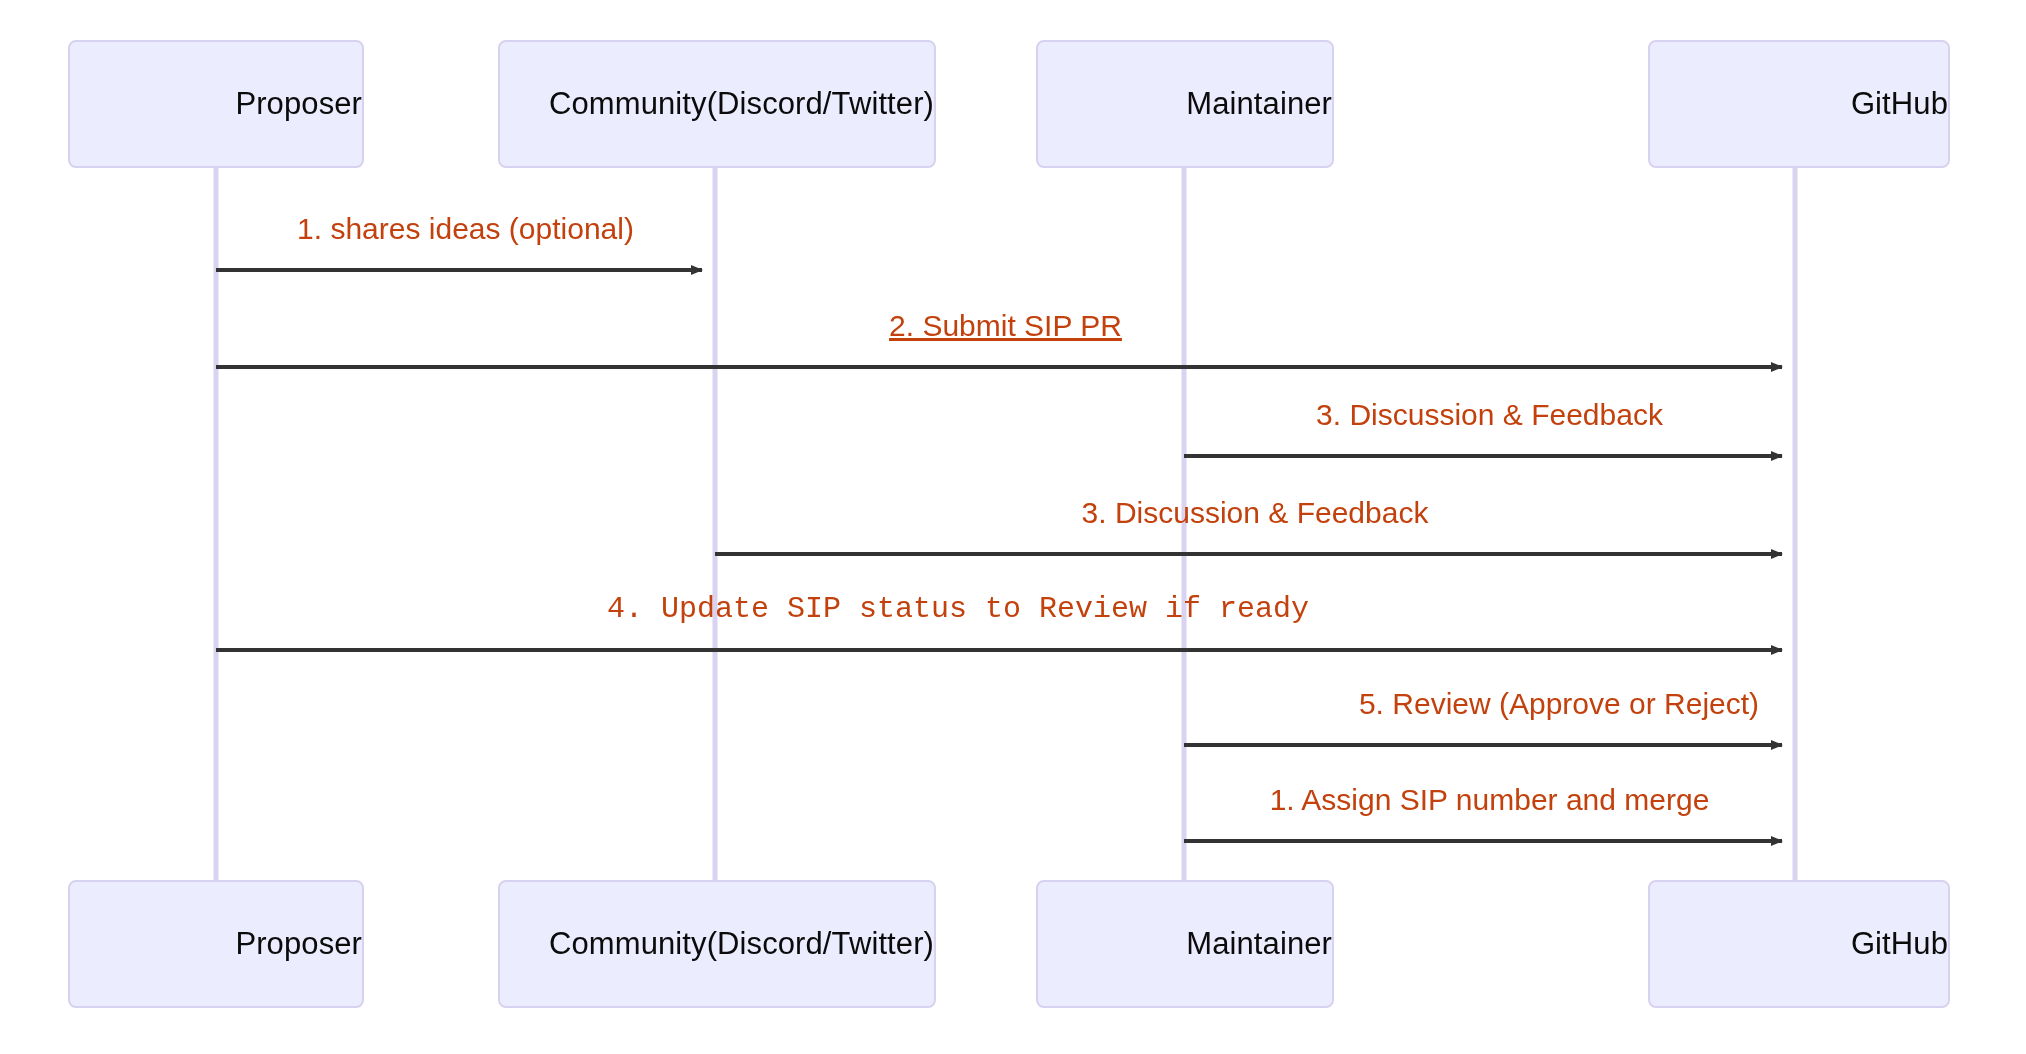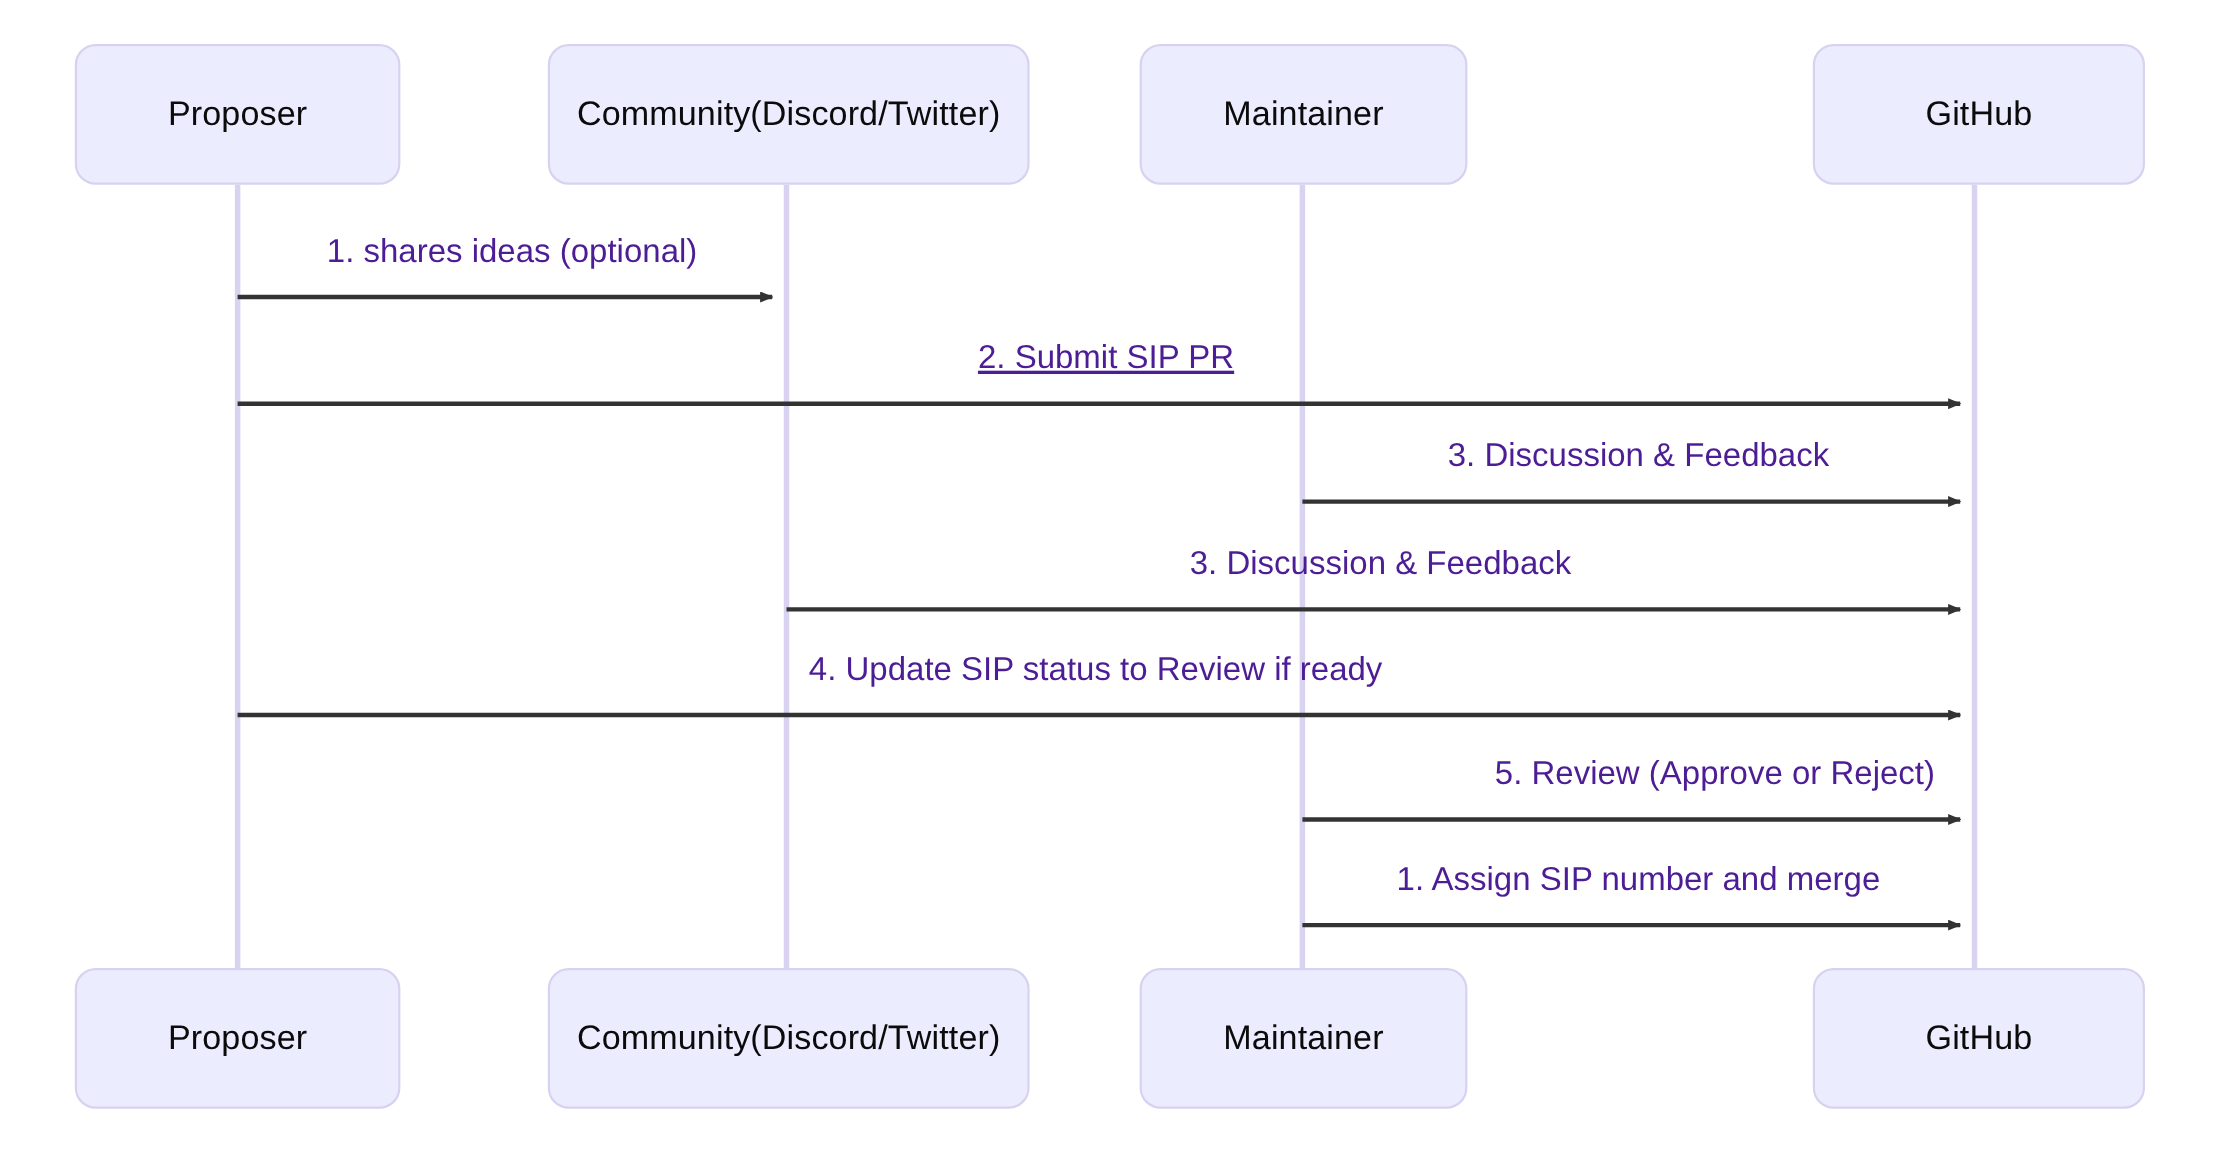--- a/index.html
+++ b/index.html
@@ -24,37 +24,37 @@
     top: 0;
     left: 0;
     width: 2026px;
     height: 1054px;
   }
   .actor-box {
     position: absolute;
     box-sizing: border-box;
     background: #ececff;
     border: 2px solid #d7d2ef;
-    border-radius: 19px;
+    border-radius: 8px;
     display: flex;
     align-items: center;
-    justify-content: center;
+    justify-content: flex-end;
   }
   .actor-label {
     font-family: "Liberation Sans", sans-serif;
     font-size: 31px;
     color: #0b0b0b;
     white-space: nowrap;
     letter-spacing: 0.1px;
   }
   .msg-label {
     position: absolute;
     font-family: "Liberation Sans", sans-serif;
     font-size: 30px;
-    color: #4c1d95;
+    color: #c2410c;
     white-space: nowrap;
     transform: translateX(-50%);
     text-align: center;
   }
 </style>
 </head>
 <body>
 
 <div id="diagram-root">
 
@@ -107,18 +107,18 @@
       </div>
       <div class="actor-box" style="left: 1648px; top: 880px; width: 302px; height: 128px;">
         <span class="actor-label">GitHub</span>
       </div>
     </div>
   <div id="message-labels">
       <div class="msg-label" style="left: 465.5px; top: 212px;">1. shares ideas (optional)</div>
       <div class="msg-label" style="left: 1005.5px; top: 309px; text-decoration: underline;">2. Submit SIP PR</div>
       <div class="msg-label" style="left: 1489.5px; top: 398px;">3. Discussion &amp; Feedback</div>
       <div class="msg-label" style="left: 1255px; top: 496px;">3. Discussion &amp; Feedback</div>
-      <div class="msg-label" style="left: 996px; top: 592px;">4. Update SIP status to Review if ready</div>
+      <div class="msg-label" style="left: 958px; top: 592px; font-family: Liberation Mono, monospace;">4. Update SIP status to Review if ready</div>
       <div class="msg-label" style="left: 1559px; top: 687px;">5. Review (Approve or Reject)</div>
       <div class="msg-label" style="left: 1489.5px; top: 783px;">1. Assign SIP number and merge</div>
     </div>
 
 </div>
 
 </body></html>

